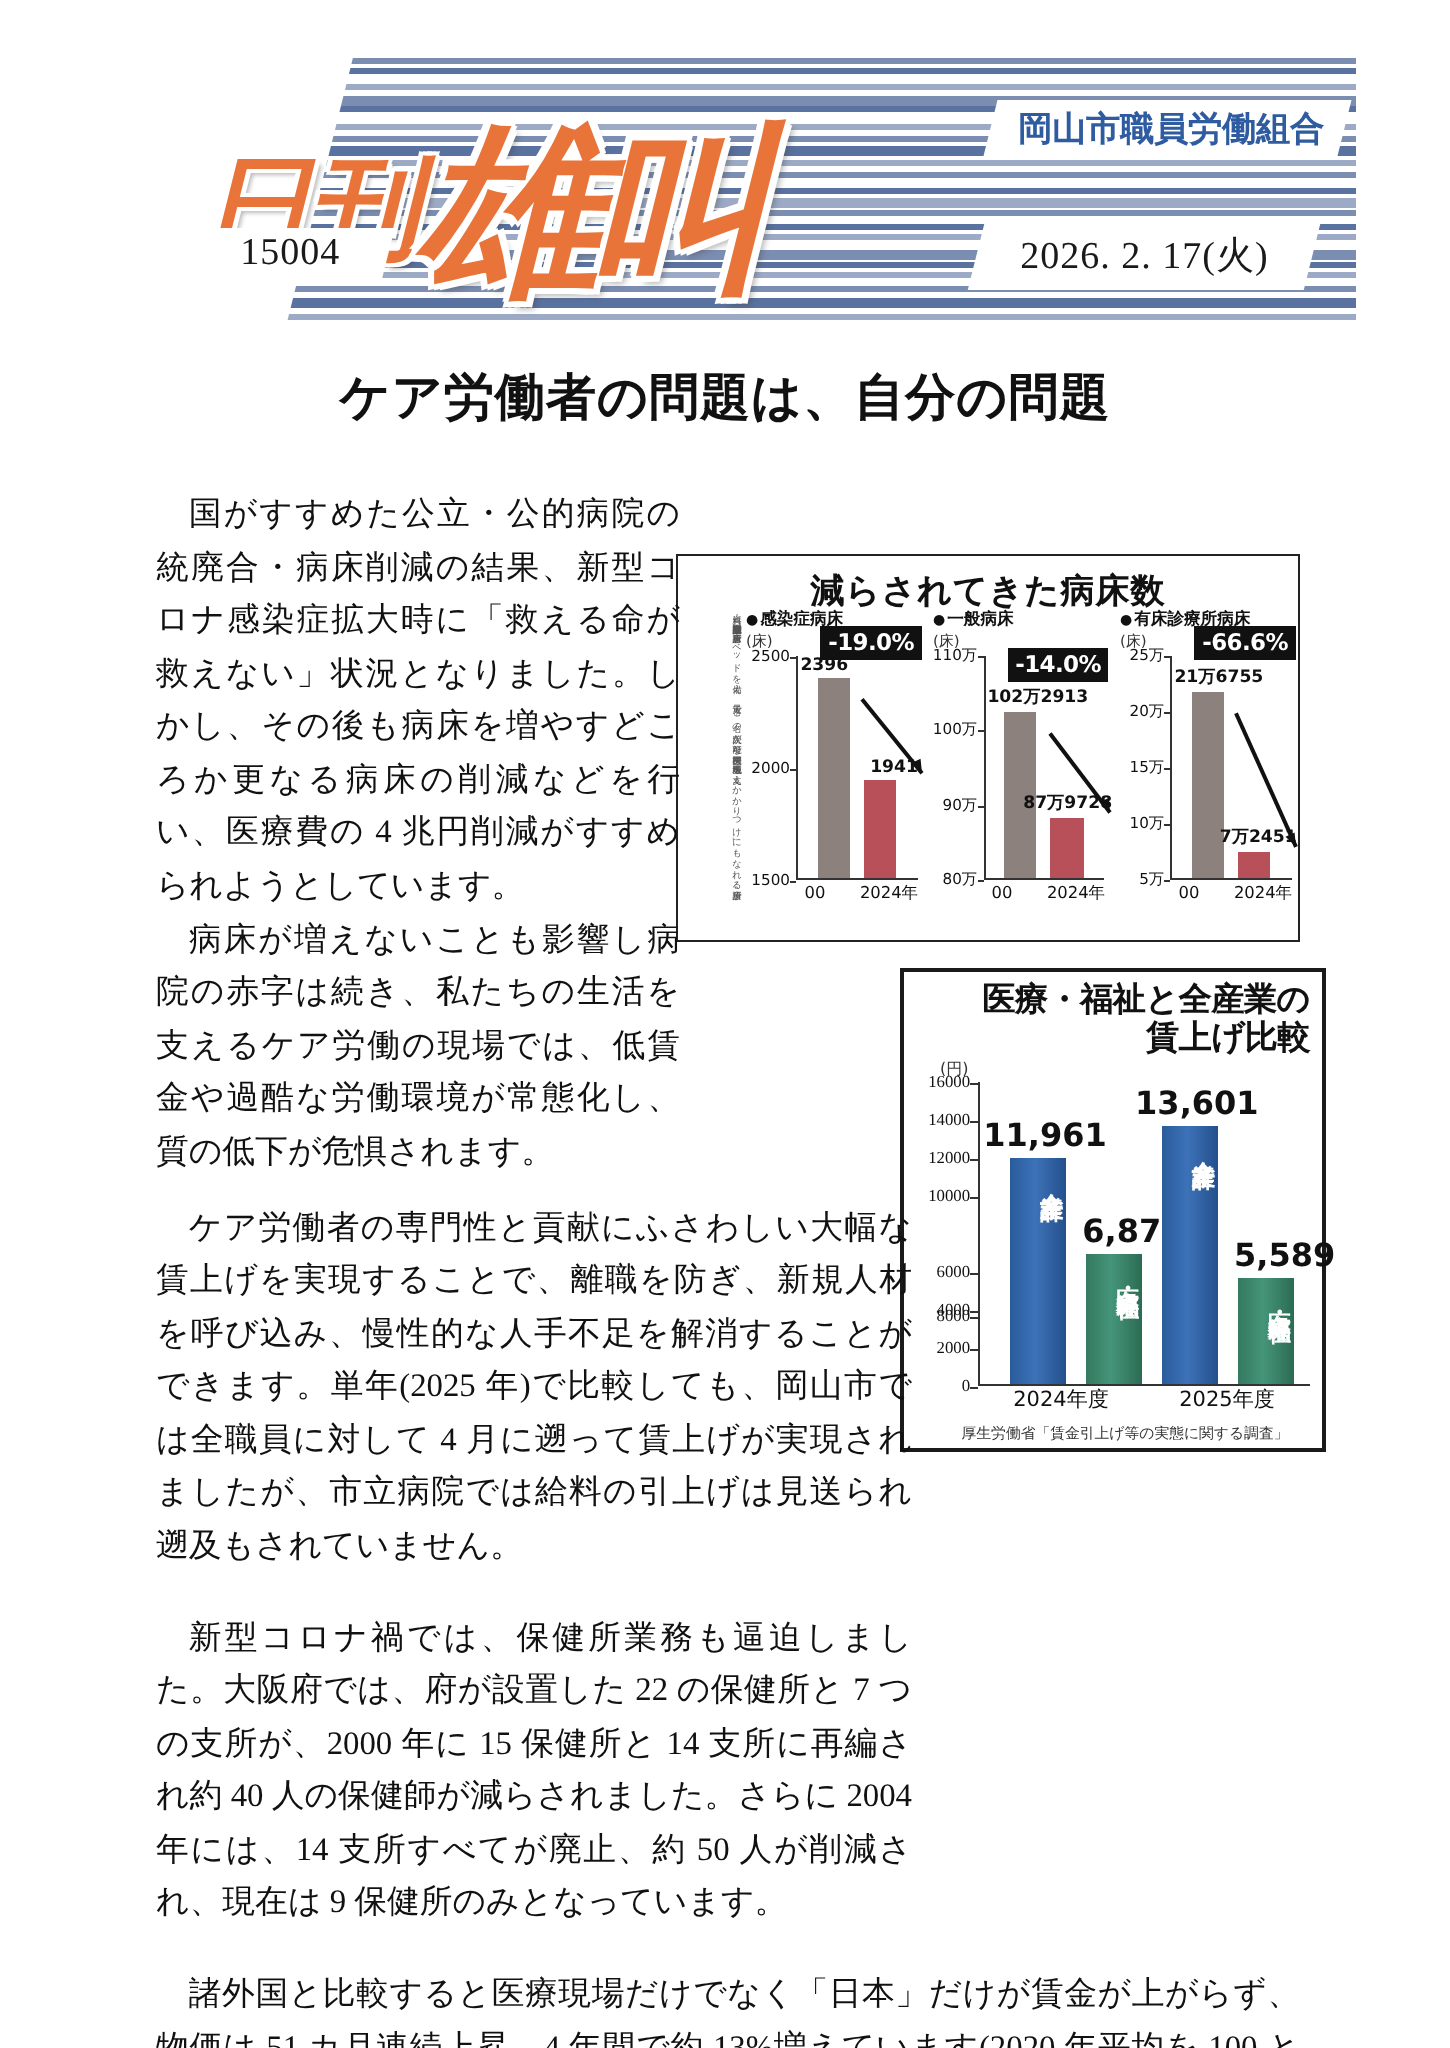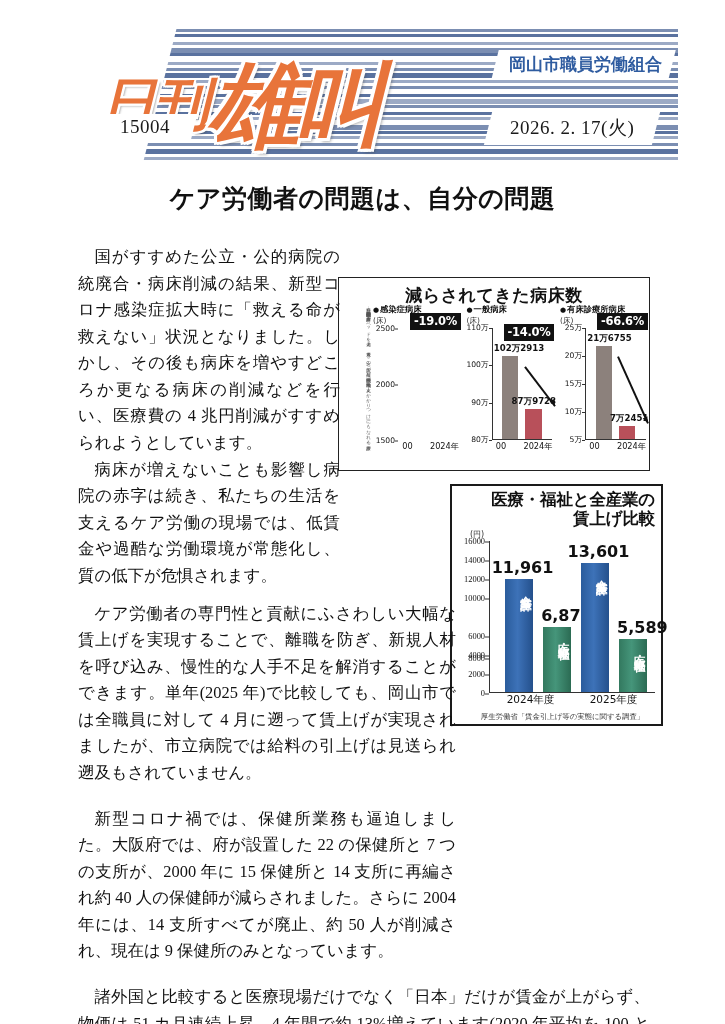--- a/index.html
+++ b/index.html
@@ -295,20 +295,30 @@
       <div class="panel">
         <div class="p-head">感染症病床</div>
         <div class="p-unit">(床)</div>
         <div class="p-badge">-19.0%</div>
         <div class="plot">
           <div class="yaxis">
             <div class="ytick" style="top: 0px;">2500</div>
             <div class="ytick" style="top: 56px;">2000</div>
             <div class="ytick" style="top: 112px;">1500</div>
           </div>
+          <div class="plotarea">
+            <div class="bar grey" style="left: 16%; width: 27%; height: 100.352px;"></div>
+            <div class="barlabel" style="bottom: 101.352px; left: 2%;">2396</div>
+            <div class="bar red" style="left: 55%; width: 27%; height: 49.392px;"></div>
+            <div class="barlabel" style="bottom: 50.392px; right: 0%;">1941</div>
+            <svg class="arrow" width="100%" height="112px" style="position: absolute; left: 0px; top: 0px;">
+              <path d="M 32 21.647999999999996 L 62 58.608" stroke="#111" stroke-width="2" fill="none"></path>
+              <path d="M 62 58.608 l -7 -2 l 3 -4 z" fill="#111" transform="rotate(28 62 58.608)"></path>
+            </svg>
+          </div>
           <div class="xlabels">
             <div class="xlab" style="flex: 1 1 0%;">00</div>
             <div class="xlab" style="flex: 1 1 0%;">2024年</div>
           </div>
         </div>
       </div>
       <div class="panel">
         <div class="p-head">一般病床</div>
         <div class="p-unit">(床)</div>
         <div class="p-badge" style="top: 20px;">-14.0%</div>

